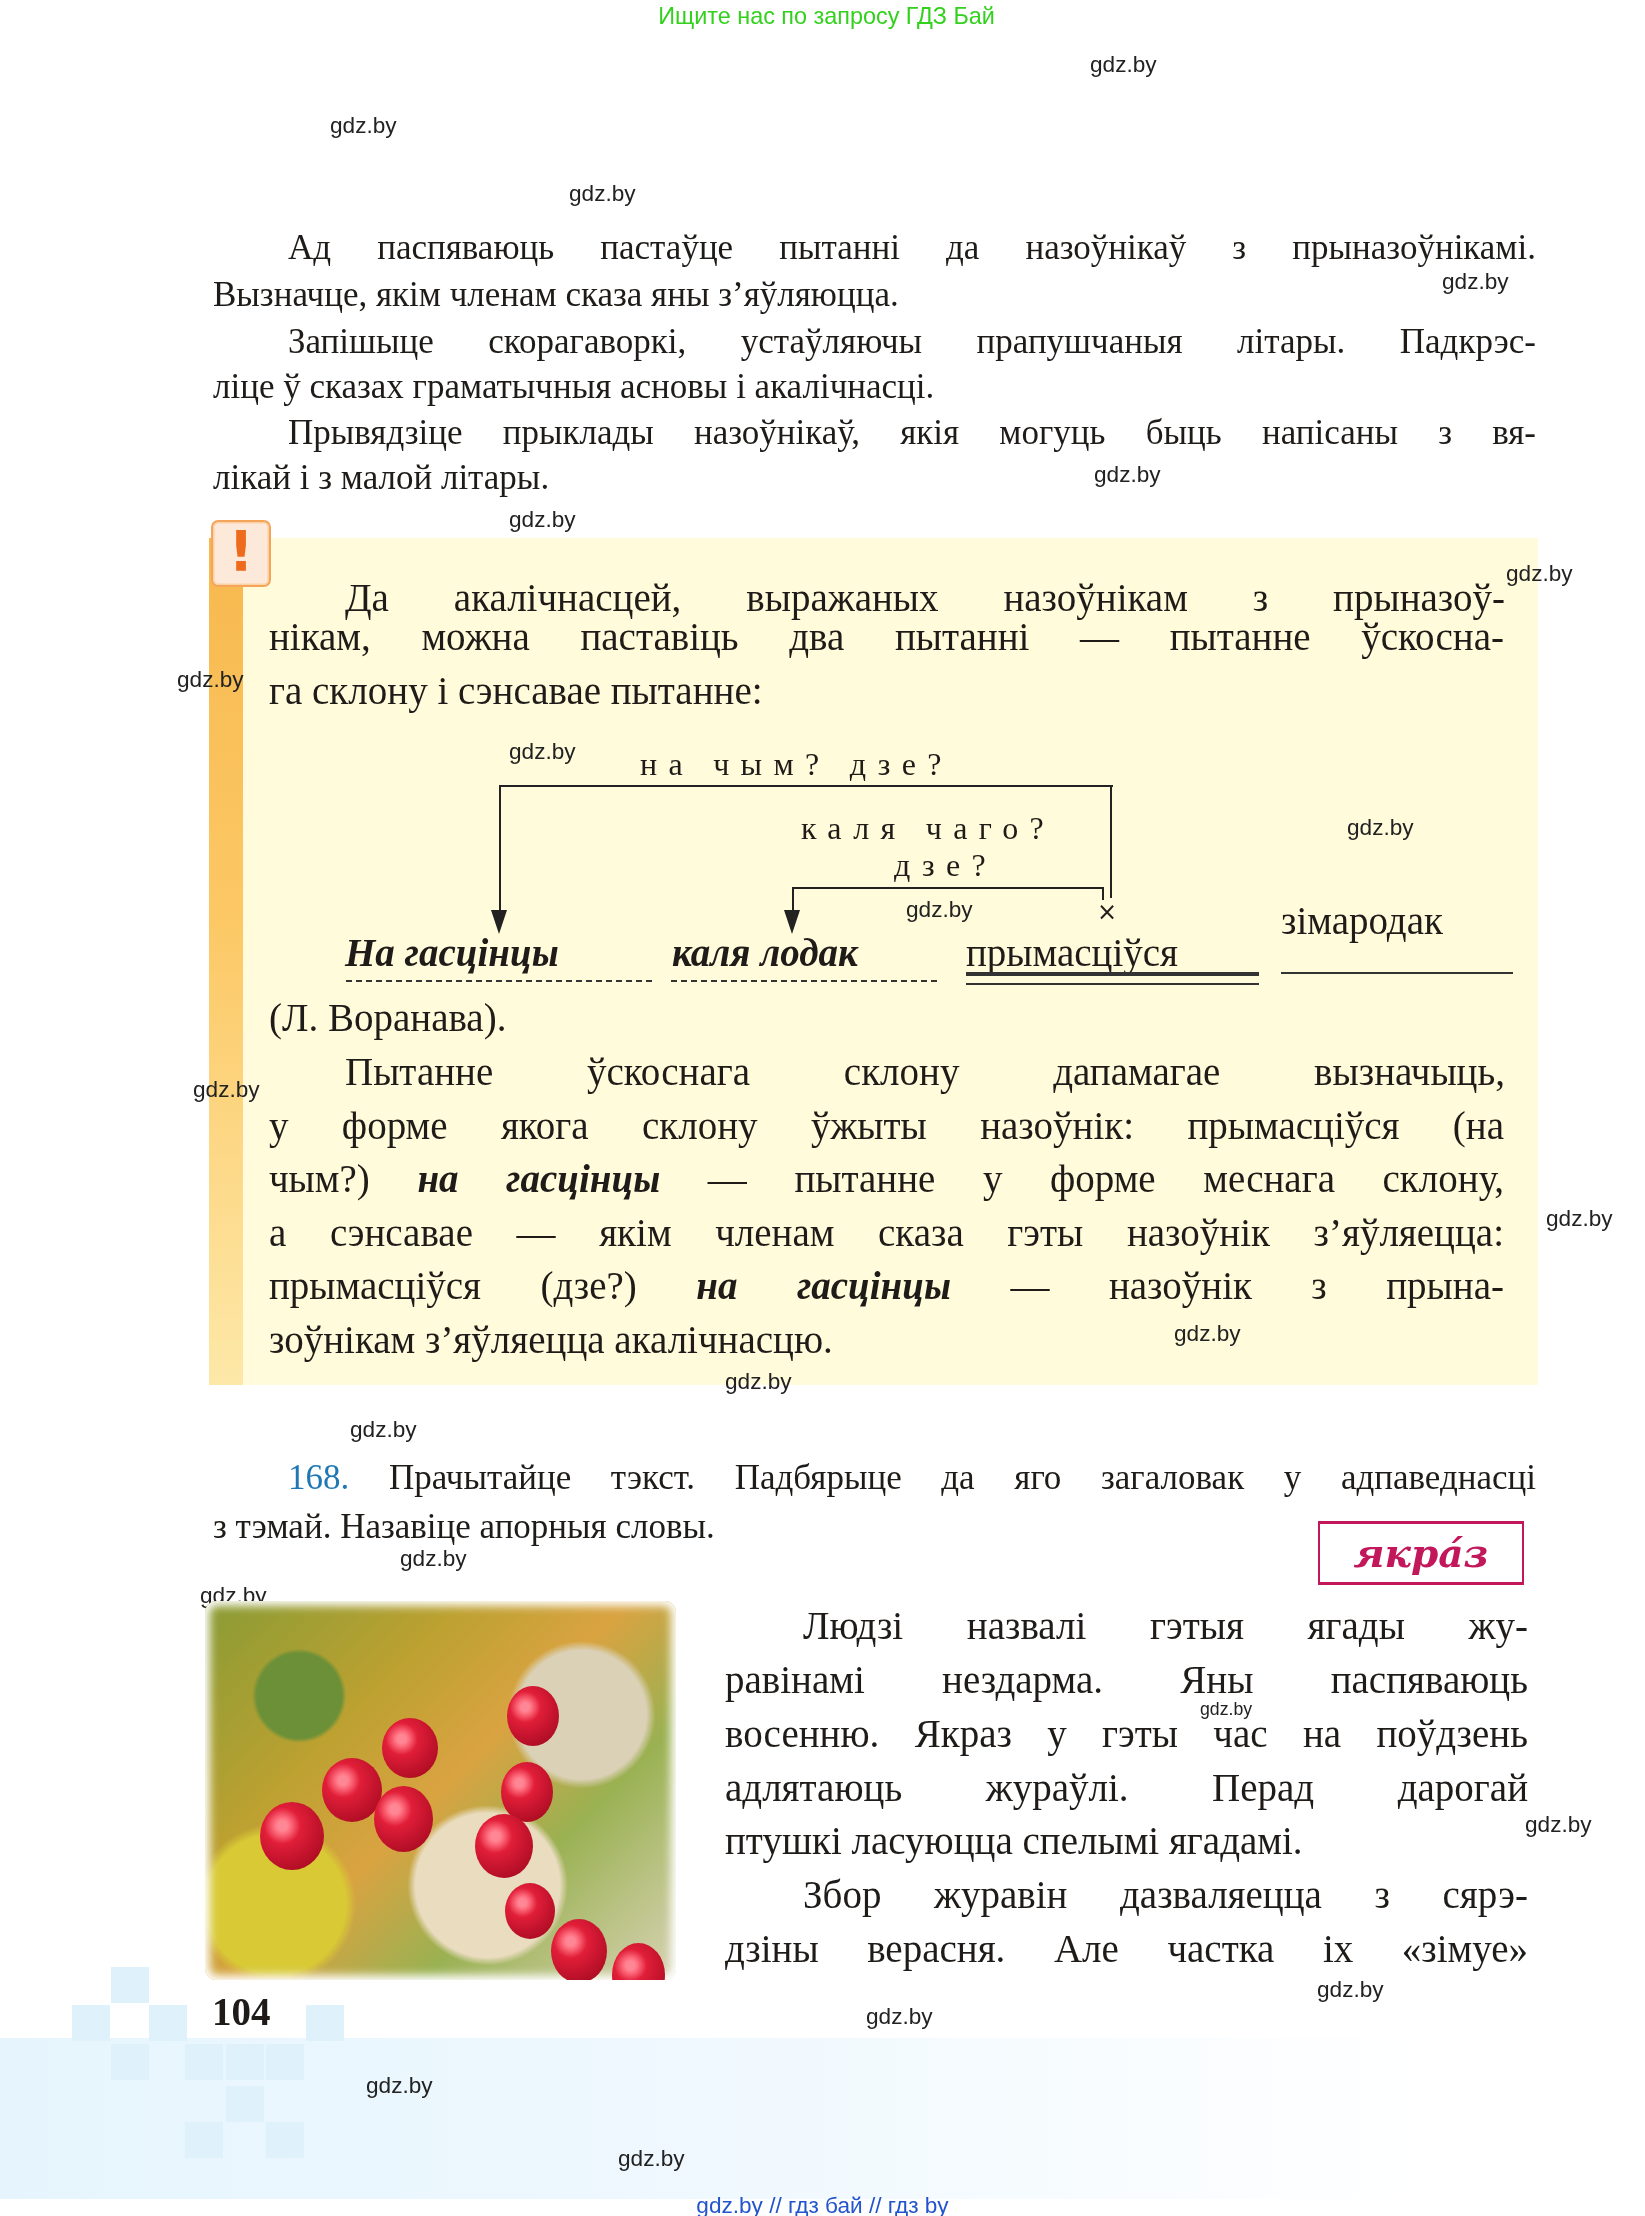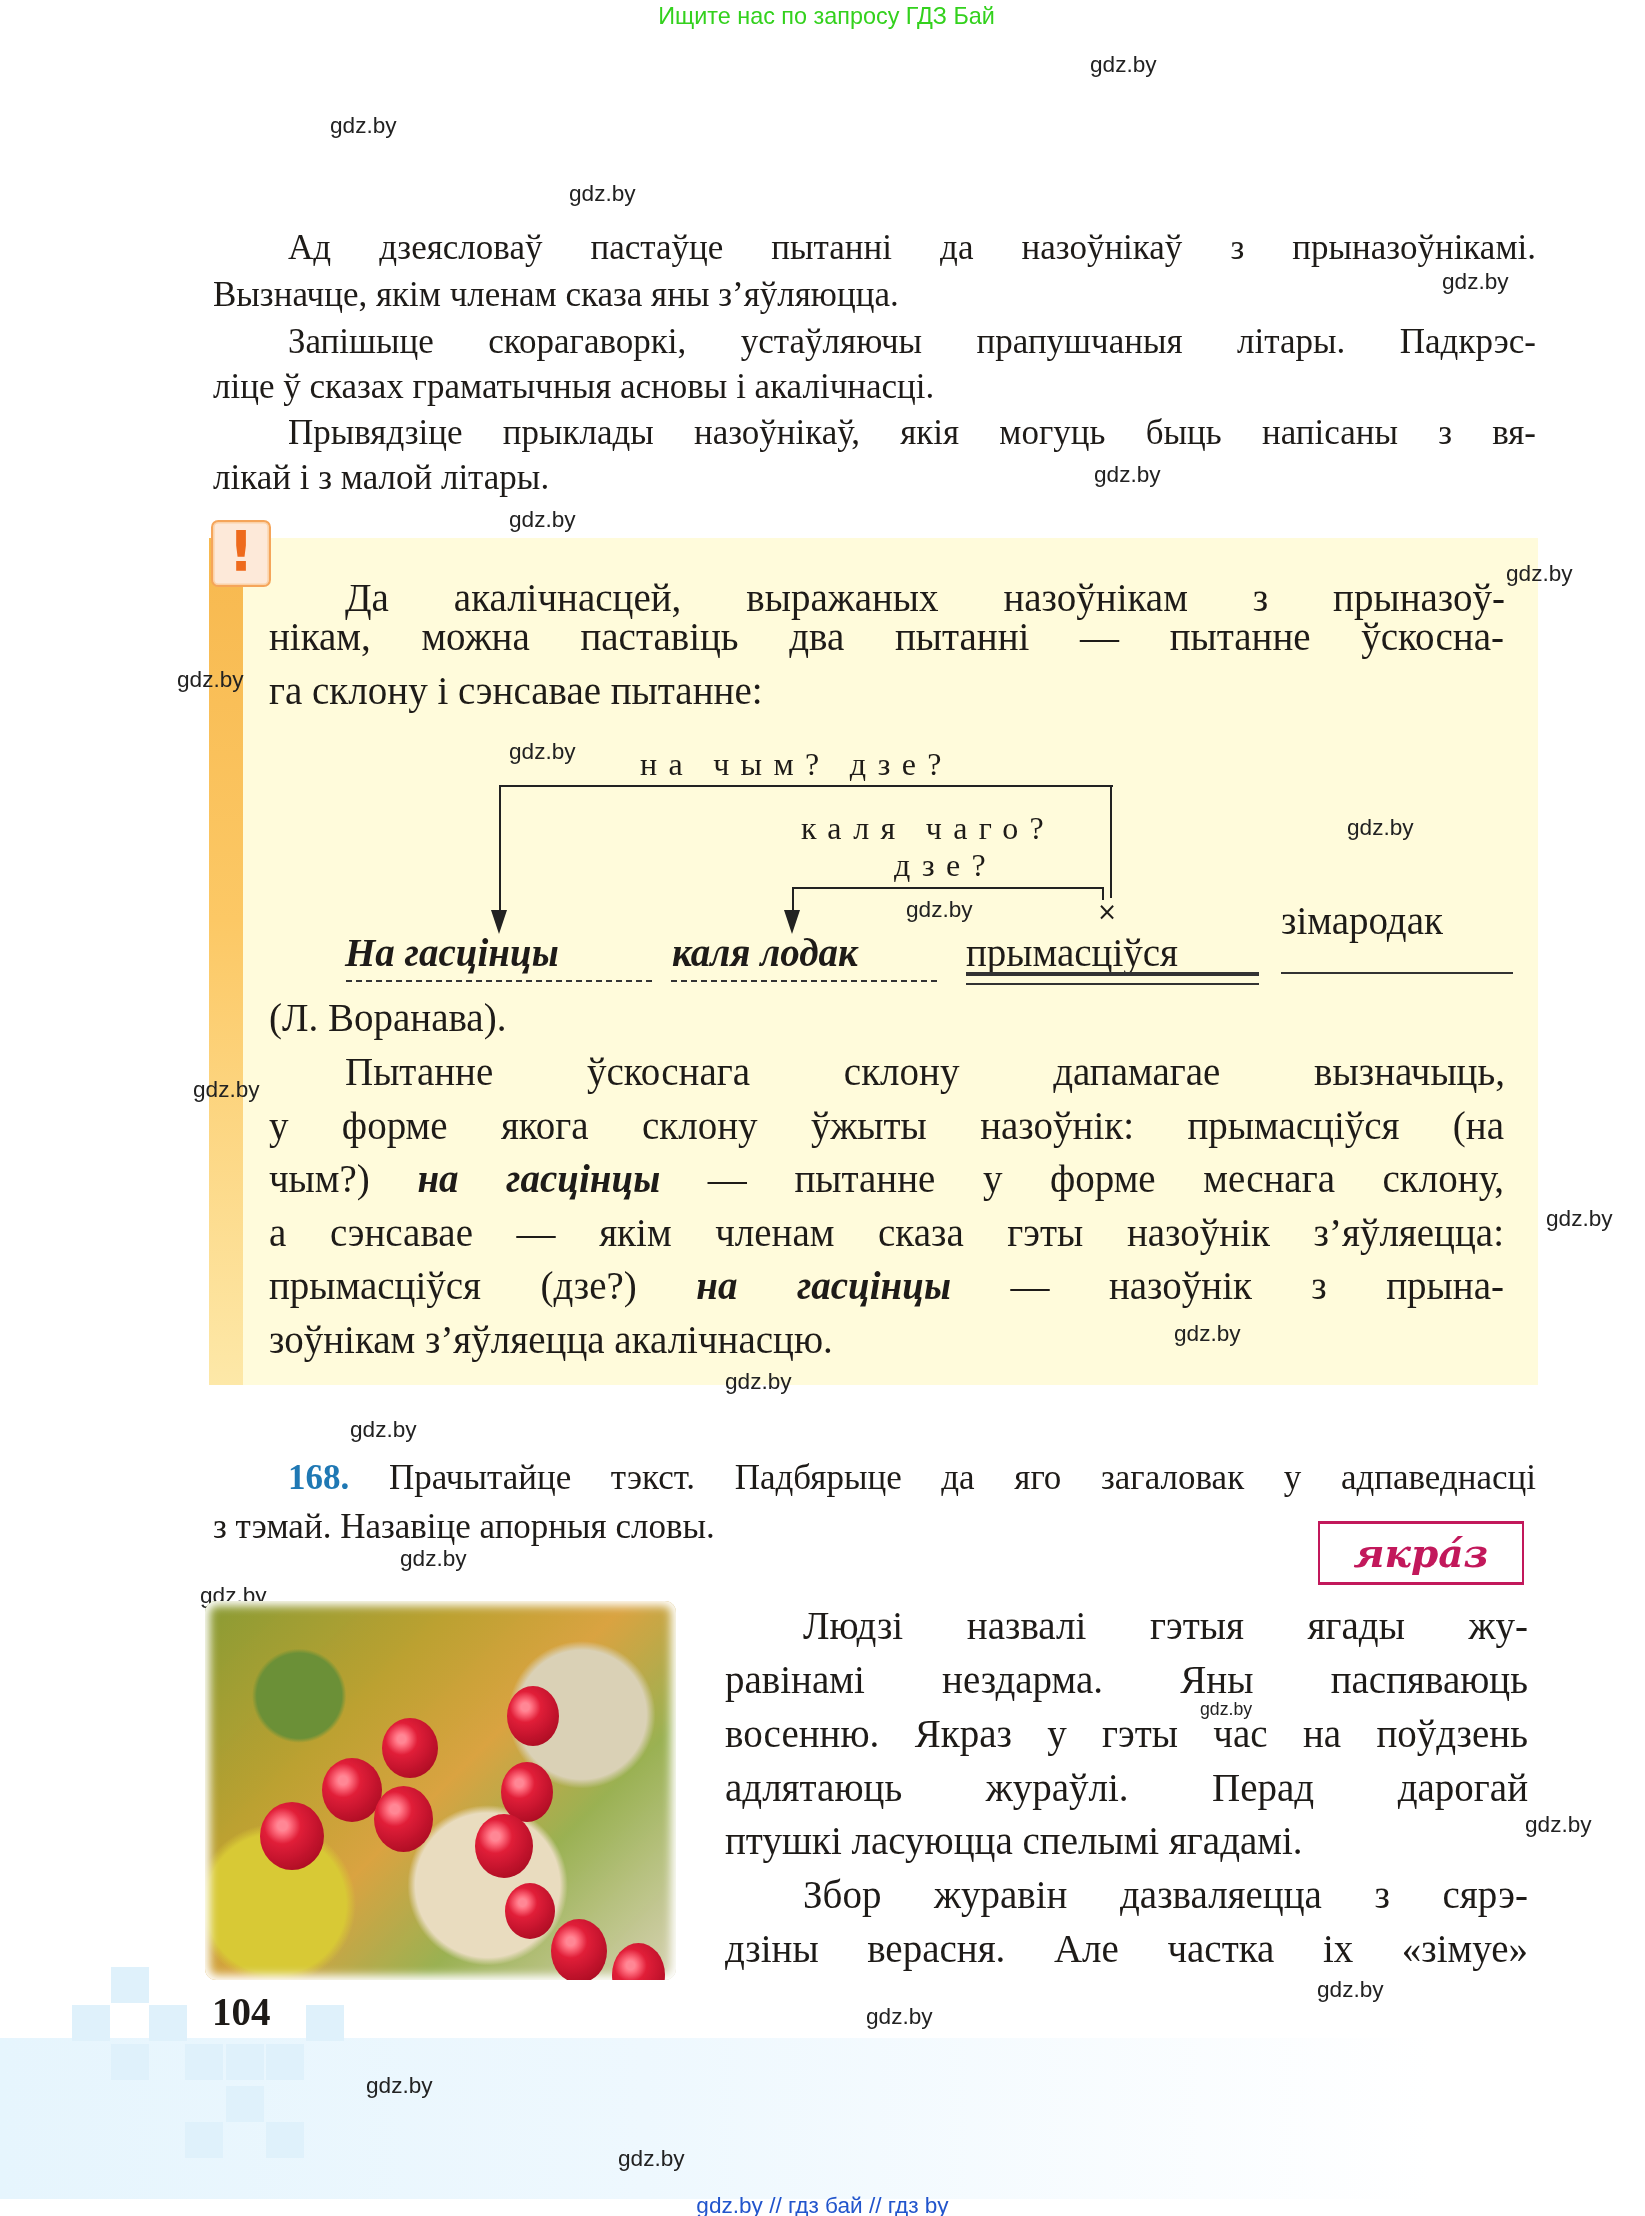--- a/index.html
+++ b/index.html
@@ -15,21 +15,21 @@
   .callout { position:absolute; left:209px; top:538px; width:1329px; height:847px; background:#fffbdb; }
   .callout-stripe { position:absolute; left:209px; top:538px; width:34px; height:847px;
                     background:linear-gradient(to bottom,#f7b84e 0%, #fcc865 45%, #fde8a8 100%); }
   .alert-box { position:absolute; left:211px; top:520px; width:56px; height:63px; background:#fde9d9;
                border:2.4px solid #f5a55a; border-radius:7.2px; box-shadow:inset 0 0 0 1.6px #fbd2a8; }
   .alert-box span { position:absolute; left:0; top:-3.2px; width:56px; text-align:center; font-family:"DejaVu Sans",sans-serif;
                     font-weight:bold; font-size:55px; color:#ee6a1c; }
   .italic-bold { font-style:italic; font-weight:bold; }
   .italic { }
   .spaced { letter-spacing:11.3px; }
-  .num { color:#1f78b4; font-weight:bold; }
+  .num { color:#1f78b4; font-weight:normal; }
   .word-box { position:absolute; left:1318px; top:1521px; width:206px; height:64px; border:2.4px solid #c2185b; border-top-width:3.2px; border-bottom-width:3.2px; box-sizing:border-box;
               text-align:center; font-size:39px; line-height:58px; color:#c2185b; font-style:italic; font-weight:bold; }
   .photo { position:absolute; left:205px; top:1601px; width:471px; height:379px; border-radius:11.3px; overflow:hidden;
            background:
              radial-gradient(circle at 20% 25%, #6d8f3e 0 9%, transparent 10%),
              radial-gradient(circle at 80% 30%, #d9d1b8 0 14%, transparent 16%),
              radial-gradient(circle at 60% 75%, #e8dcc2 0 18%, transparent 20%),
              radial-gradient(circle at 15% 80%, #d6c842 0 14%, transparent 16%),
              linear-gradient(135deg,#8a9a3d 0%,#b9a13b 30%,#d5a34a 50%,#9bb05a 70%,#d8d3b8 100%);
            filter:saturate(1.1); box-shadow:0 0 9.7px 4.8px #fff inset; }
@@ -49,21 +49,21 @@
 <div class="top-banner">Ищите нас по запросу ГДЗ Бай</div>
 
 <div class="wm" style="left:1090px;top:52px">gdz.by</div>
 <div class="wm" style="left:330px;top:113px">gdz.by</div>
 <div class="wm" style="left:569px;top:181px">gdz.by</div>
 <div class="wm" style="left:1442px;top:269px">gdz.by</div>
 <div class="wm" style="left:1094px;top:462px">gdz.by</div>
 <div class="wm" style="left:509px;top:507px">gdz.by</div>
 
 <div>
-  <div class="line just" style="left:288px;top:224px;width:1248px">Ад дзеясловаў пастаўце пытанні да назоўнікаў з прыназоўнікамі.</div>
+  <div class="line just" style="left:288px;top:224px;width:1248px">Ад паспяваюць пастаўце пытанні да назоўнікаў з прыназоўнікамі.</div>
   <div class="line" style="left:213px;top:271px">Вызначце, якім членам сказа яны з’яўляюцца.</div>
   <div class="line just" style="left:288px;top:318px;width:1248px">Запішыце скорагаворкі, устаўляючы прапушчаныя літары. Падкрэс-</div>
   <div class="line" style="left:213px;top:363px">ліце ў сказах граматычныя асновы і акалічнасці.</div>
   <div class="line just" style="left:288px;top:409px;width:1248px">Прывядзіце прыклады назоўнікаў, якія могуць быць напісаны з вя-</div>
   <div class="line" style="left:213px;top:454px">лікай і з малой літары.</div>
 </div>
 
 <div class="callout"></div>
 <div class="callout-stripe"></div>
 <div class="alert-box">

